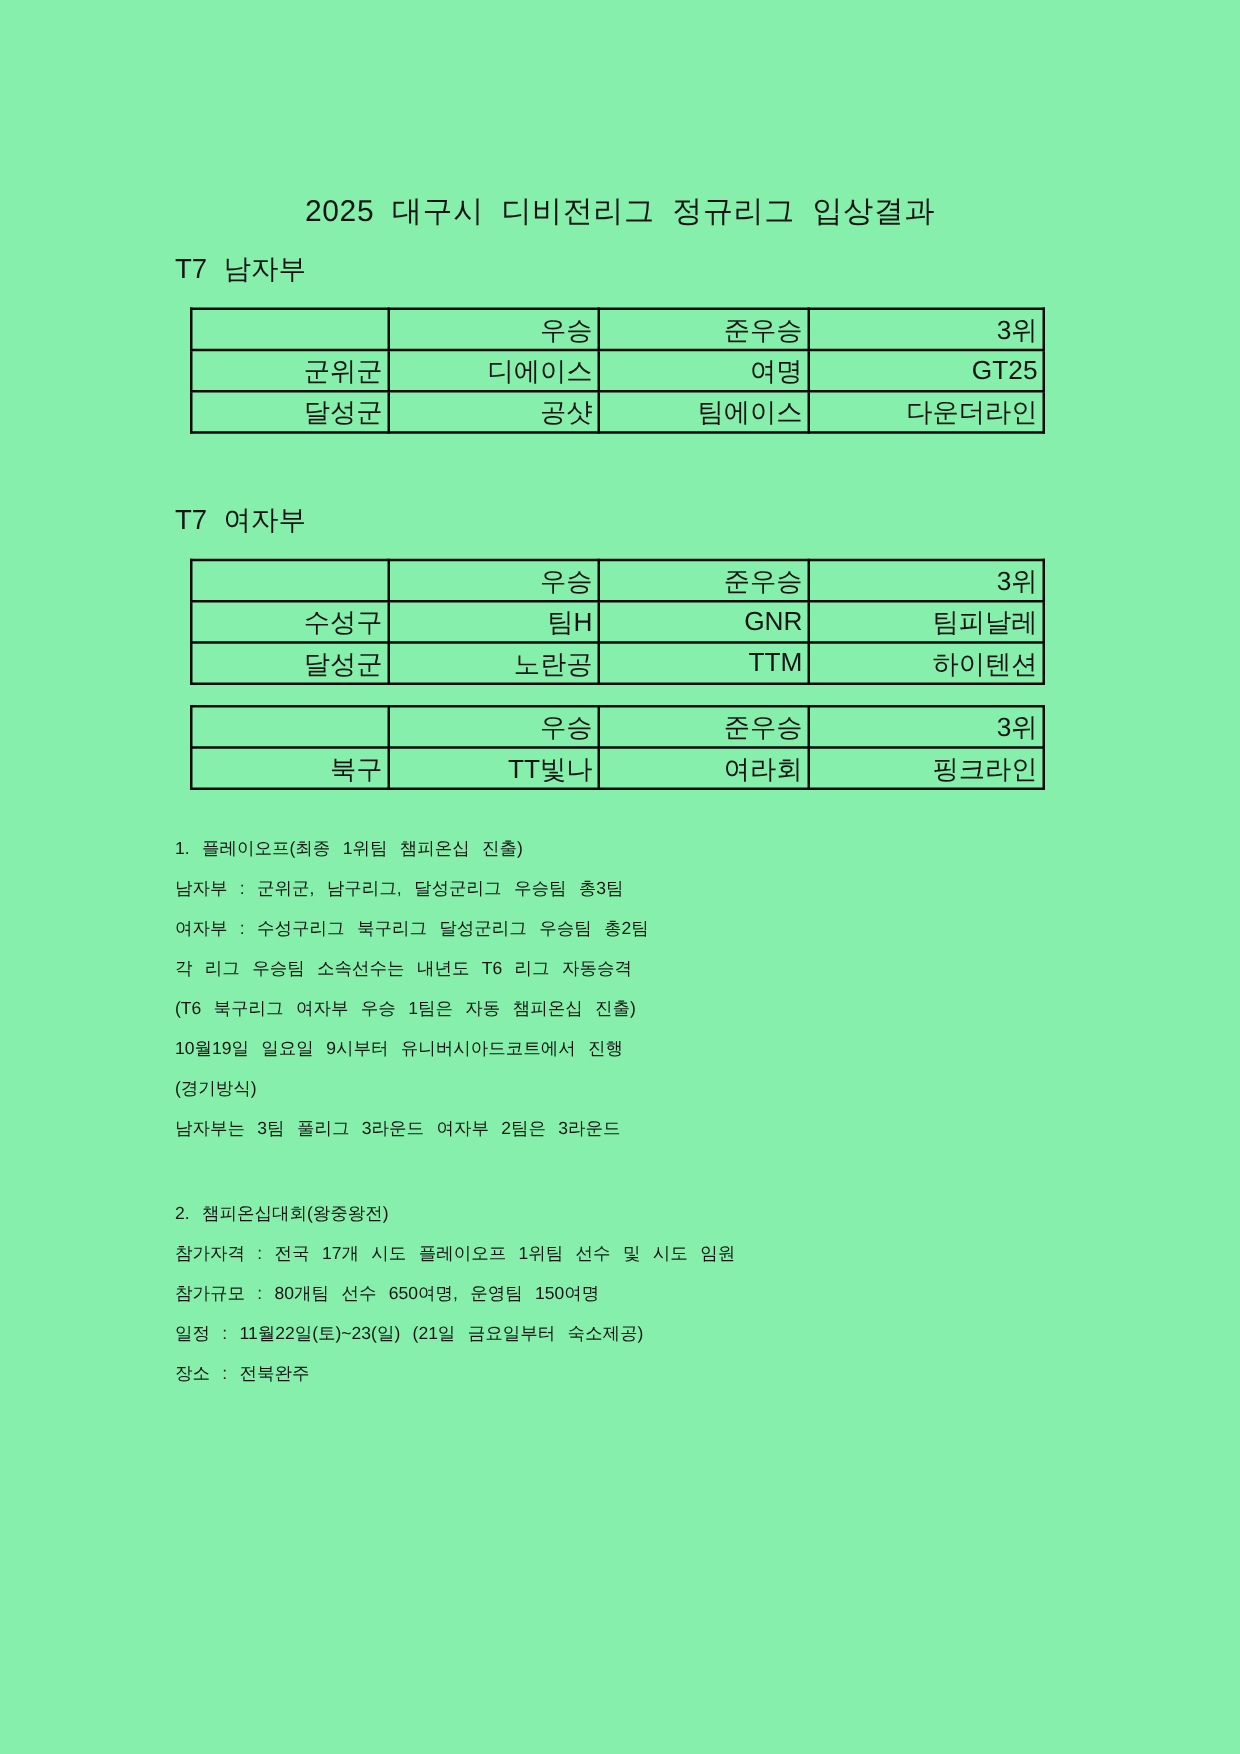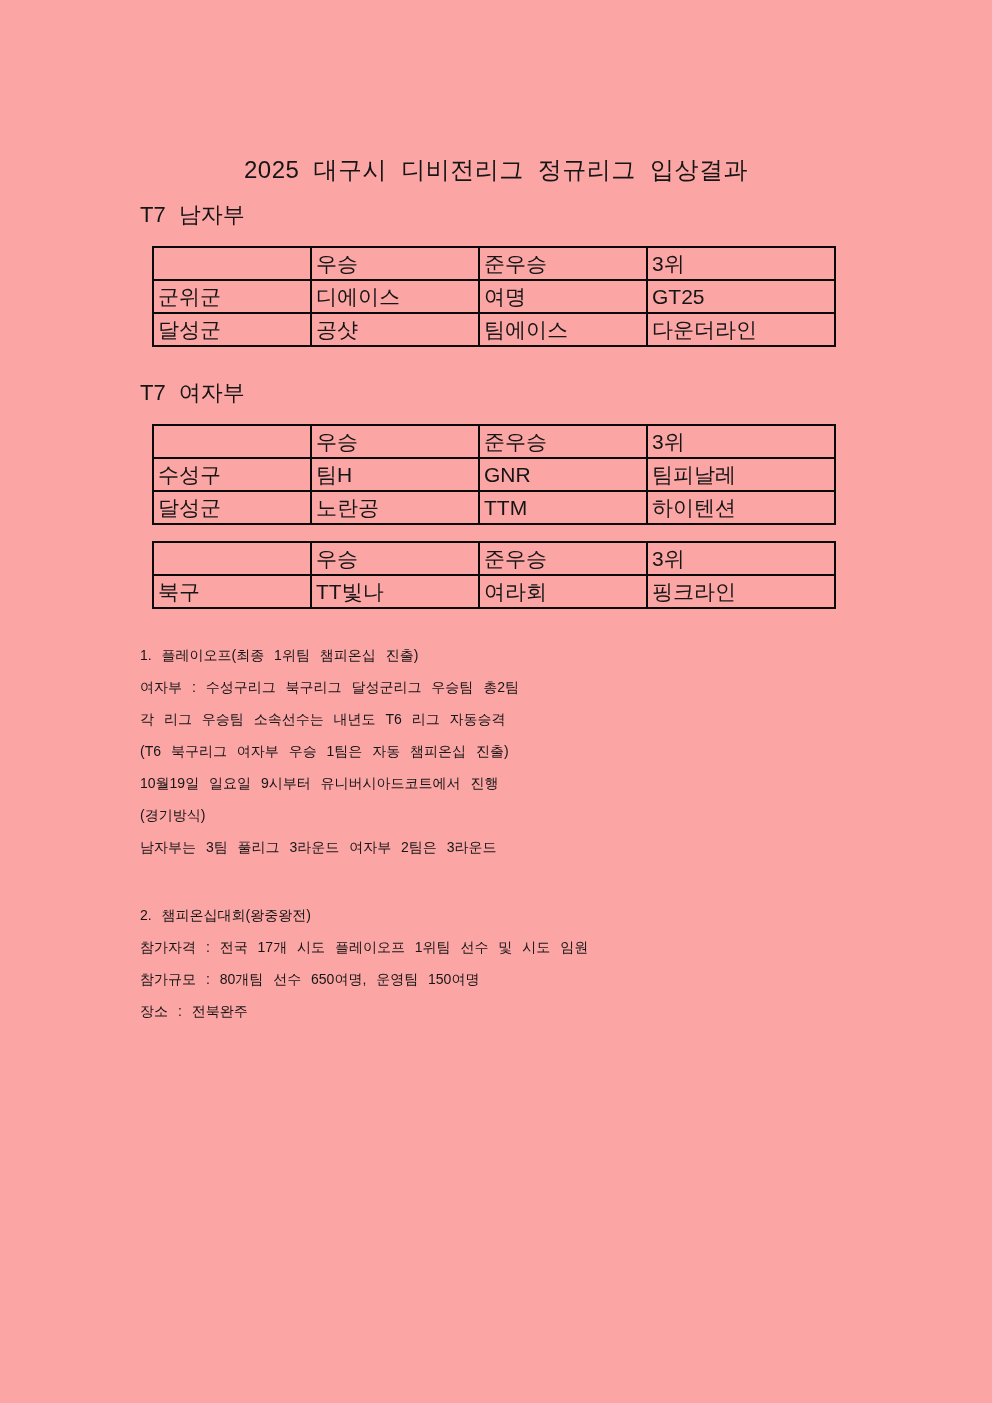--- a/index.html
+++ b/index.html
@@ -4,21 +4,21 @@
 <style>
   html, body {
     margin: 0;
     padding: 0;
     background: #ffffff;
   }
   .page {
     position: relative;
     width: 992px;
     height: 1403px;
-    background: #fca5a5;
+    background: #86efac;
     color: #111111;
     font-family: "Liberation Sans", "DejaVu Sans", sans-serif;
     overflow: hidden;
   }
   .doc-title {
     margin: 0;
     padding-top: 152px;
     text-align: center;
     font-size: 24px;
     line-height: 36px;
@@ -29,34 +29,34 @@
   }
   .sec-heading {
     margin: 12px 0 0 140px;
     font-size: 22px;
     line-height: 30px;
     font-weight: 500;
     word-spacing: 7px;
     color: #151515;
   }
   .sec-heading.spaced {
-    margin-top: 31px;
+    margin-top: 54px;
   }
   .results-table {
     margin: 16px 0 0 152px;
     border-collapse: collapse;
     table-layout: fixed;
     font-size: 21px;
     color: #151515;
   }
   .results-table th, .results-table td {
     border: 2px solid #0a0a0a;
     height: 31px;
     padding: 0 4px;
-    text-align: left;
+    text-align: right;
     vertical-align: middle;
     font-weight: 400;
     white-space: nowrap;
     overflow: hidden;
   }
   .results-table th:nth-child(1), .results-table td:nth-child(1) { width: 148px; }
   .results-table th:nth-child(2), .results-table td:nth-child(2) { width: 158px; }
   .results-table th:nth-child(3), .results-table td:nth-child(3) { width: 158px; }
   .results-table th:nth-child(4), .results-table td:nth-child(4) { width: 178px; }
   .para {
@@ -153,28 +153,30 @@
             <td>TT빛나</td>
             <td>여라회</td>
             <td>핑크라인</td>
           </tr>
         </tbody>
     </table>
   </section>
 
   <div class="para">
       <div class="line">1. 플레이오프(최종 1위팀 챔피온십 진출)</div>
+      <div class="line">남자부 : 군위군, 남구리그, 달성군리그 우승팀 총3팀</div>
       <div class="line">여자부 : 수성구리그 북구리그 달성군리그 우승팀 총2팀</div>
       <div class="line">각 리그 우승팀 소속선수는 내년도 T6 리그 자동승격</div>
       <div class="line">(T6 북구리그 여자부 우승 1팀은 자동 챔피온십 진출)</div>
       <div class="line">10월19일 일요일 9시부터 유니버시아드코트에서 진행</div>
       <div class="line">(경기방식)</div>
       <div class="line">남자부는 3팀 풀리그 3라운드 여자부 2팀은 3라운드</div>
     </div>
 
   <div class="para second">
       <div class="line">2. 챔피온십대회(왕중왕전)</div>
       <div class="line">참가자격 : 전국 17개 시도 플레이오프 1위팀 선수 및 시도 임원</div>
       <div class="line">참가규모 : 80개팀 선수 650여명, 운영팀 150여명</div>
+      <div class="line">일정 : 11월22일(토)~23(일) (21일 금요일부터 숙소제공)</div>
       <div class="line">장소 : 전북완주</div>
     </div>
 
 </div>
 
 </body></html>

